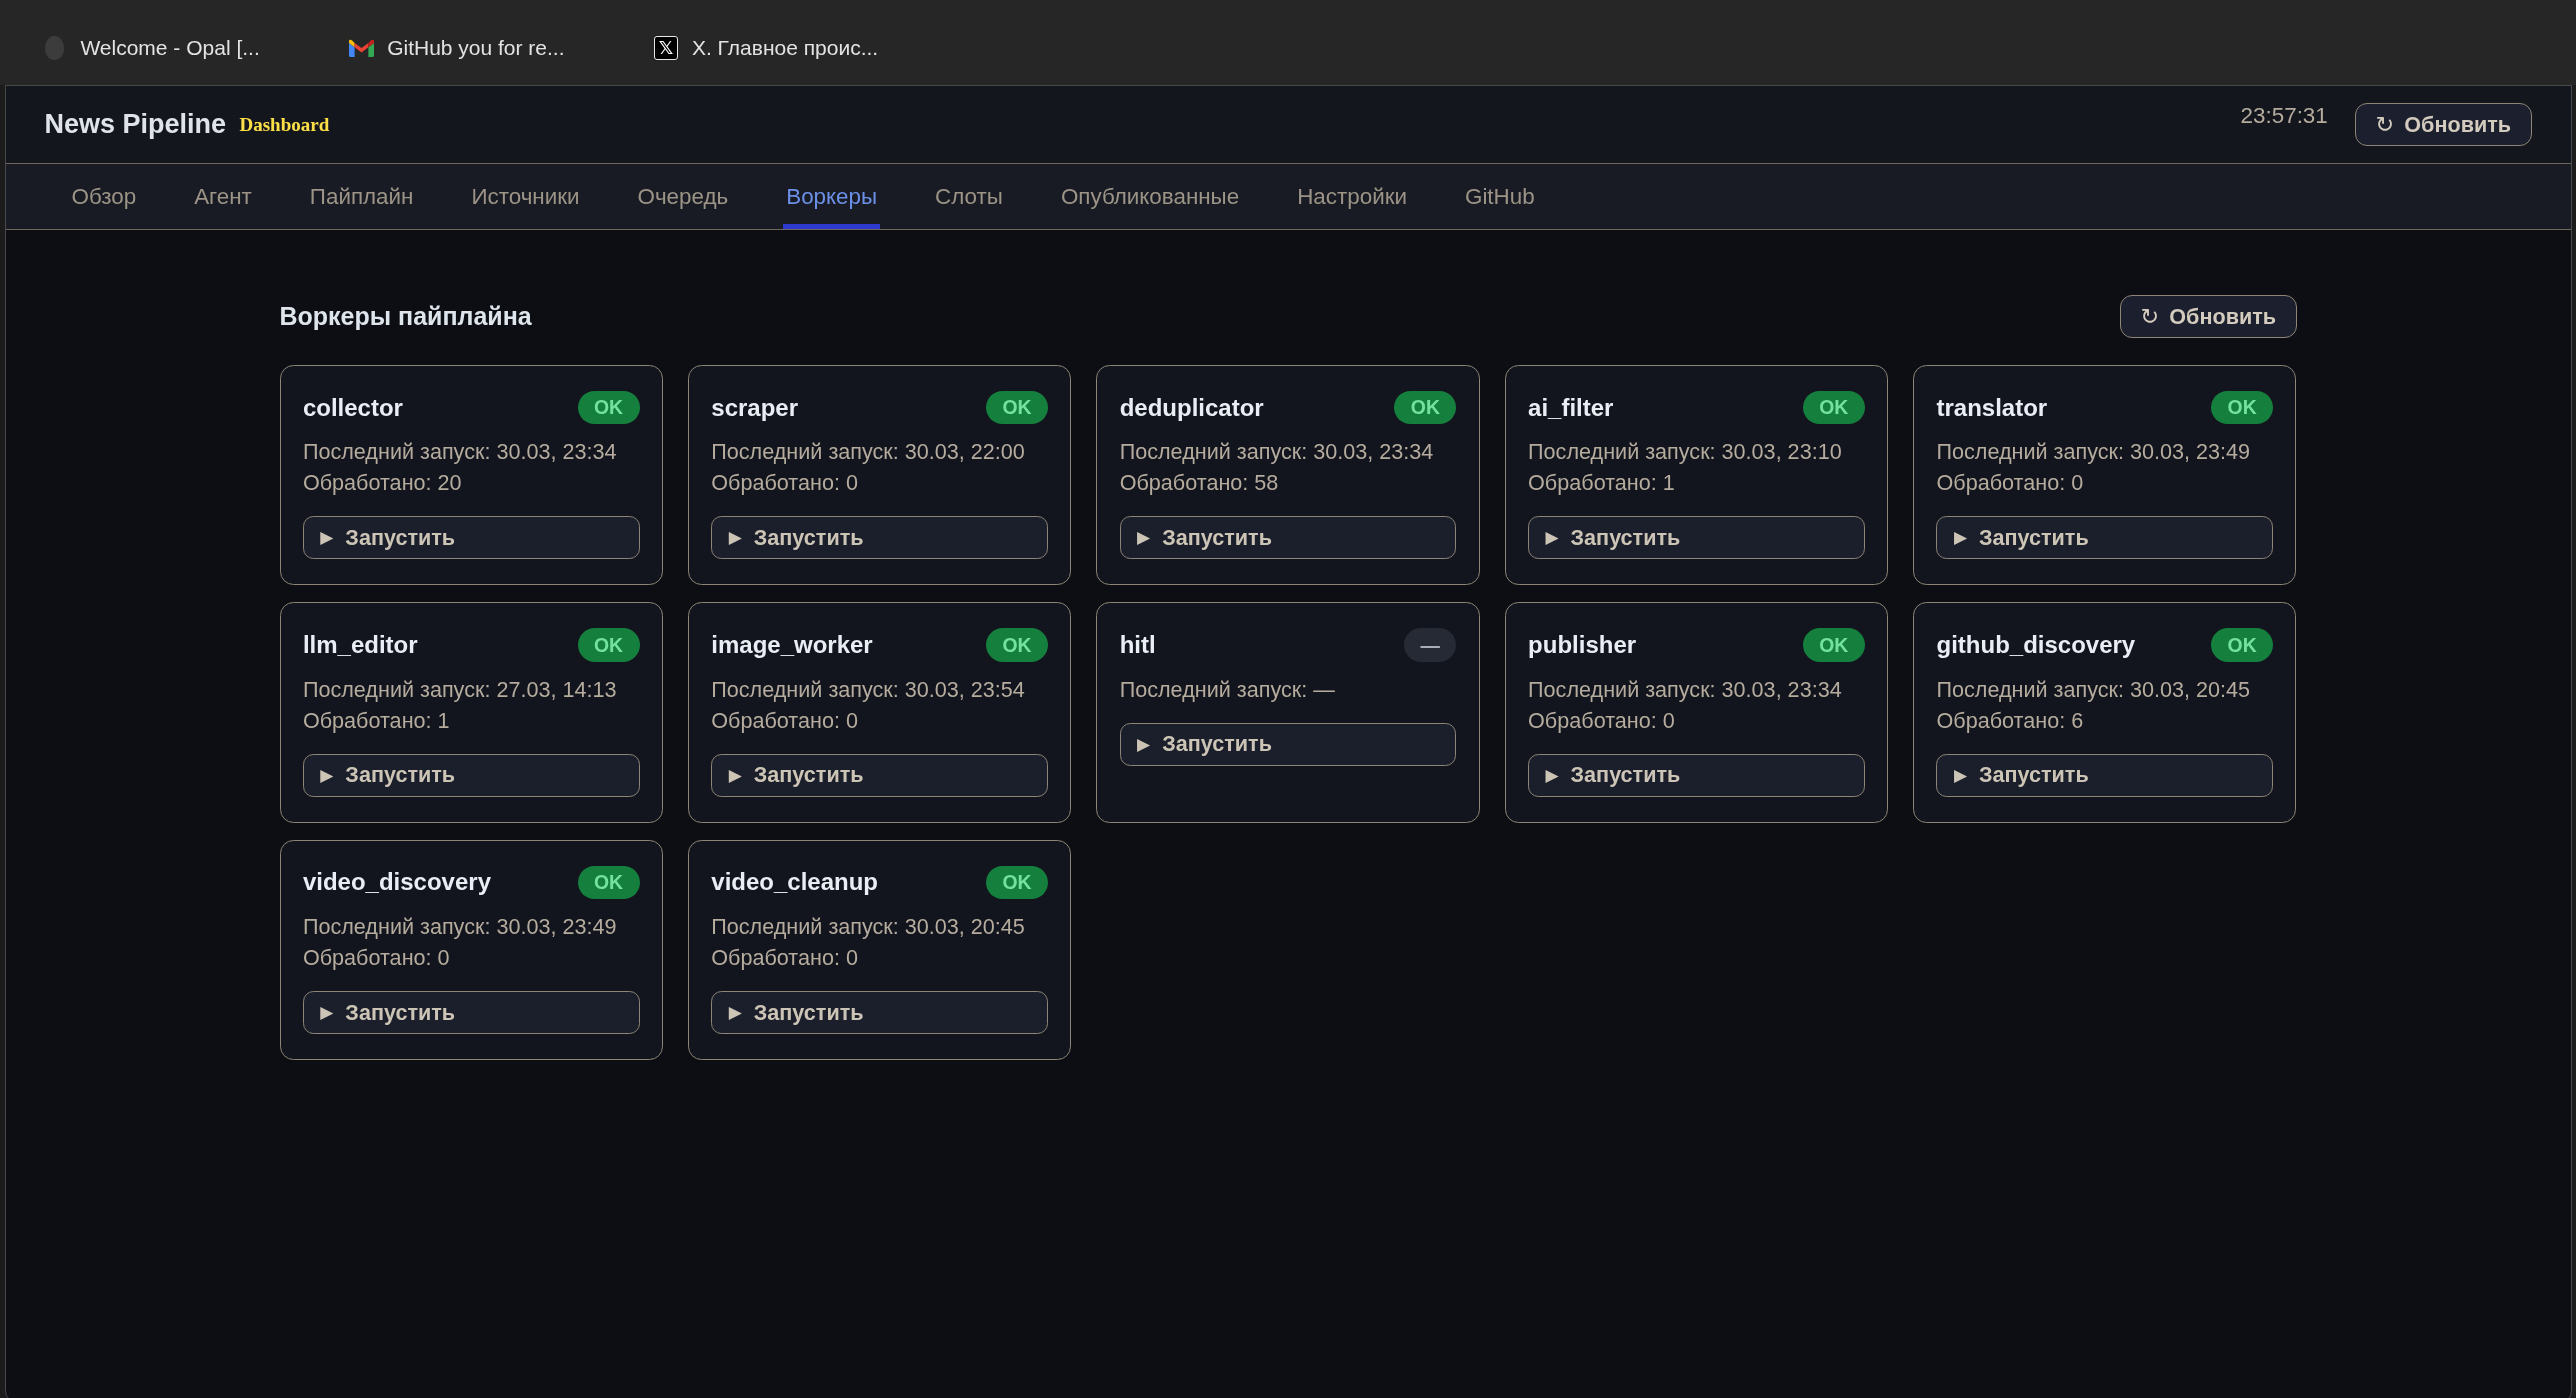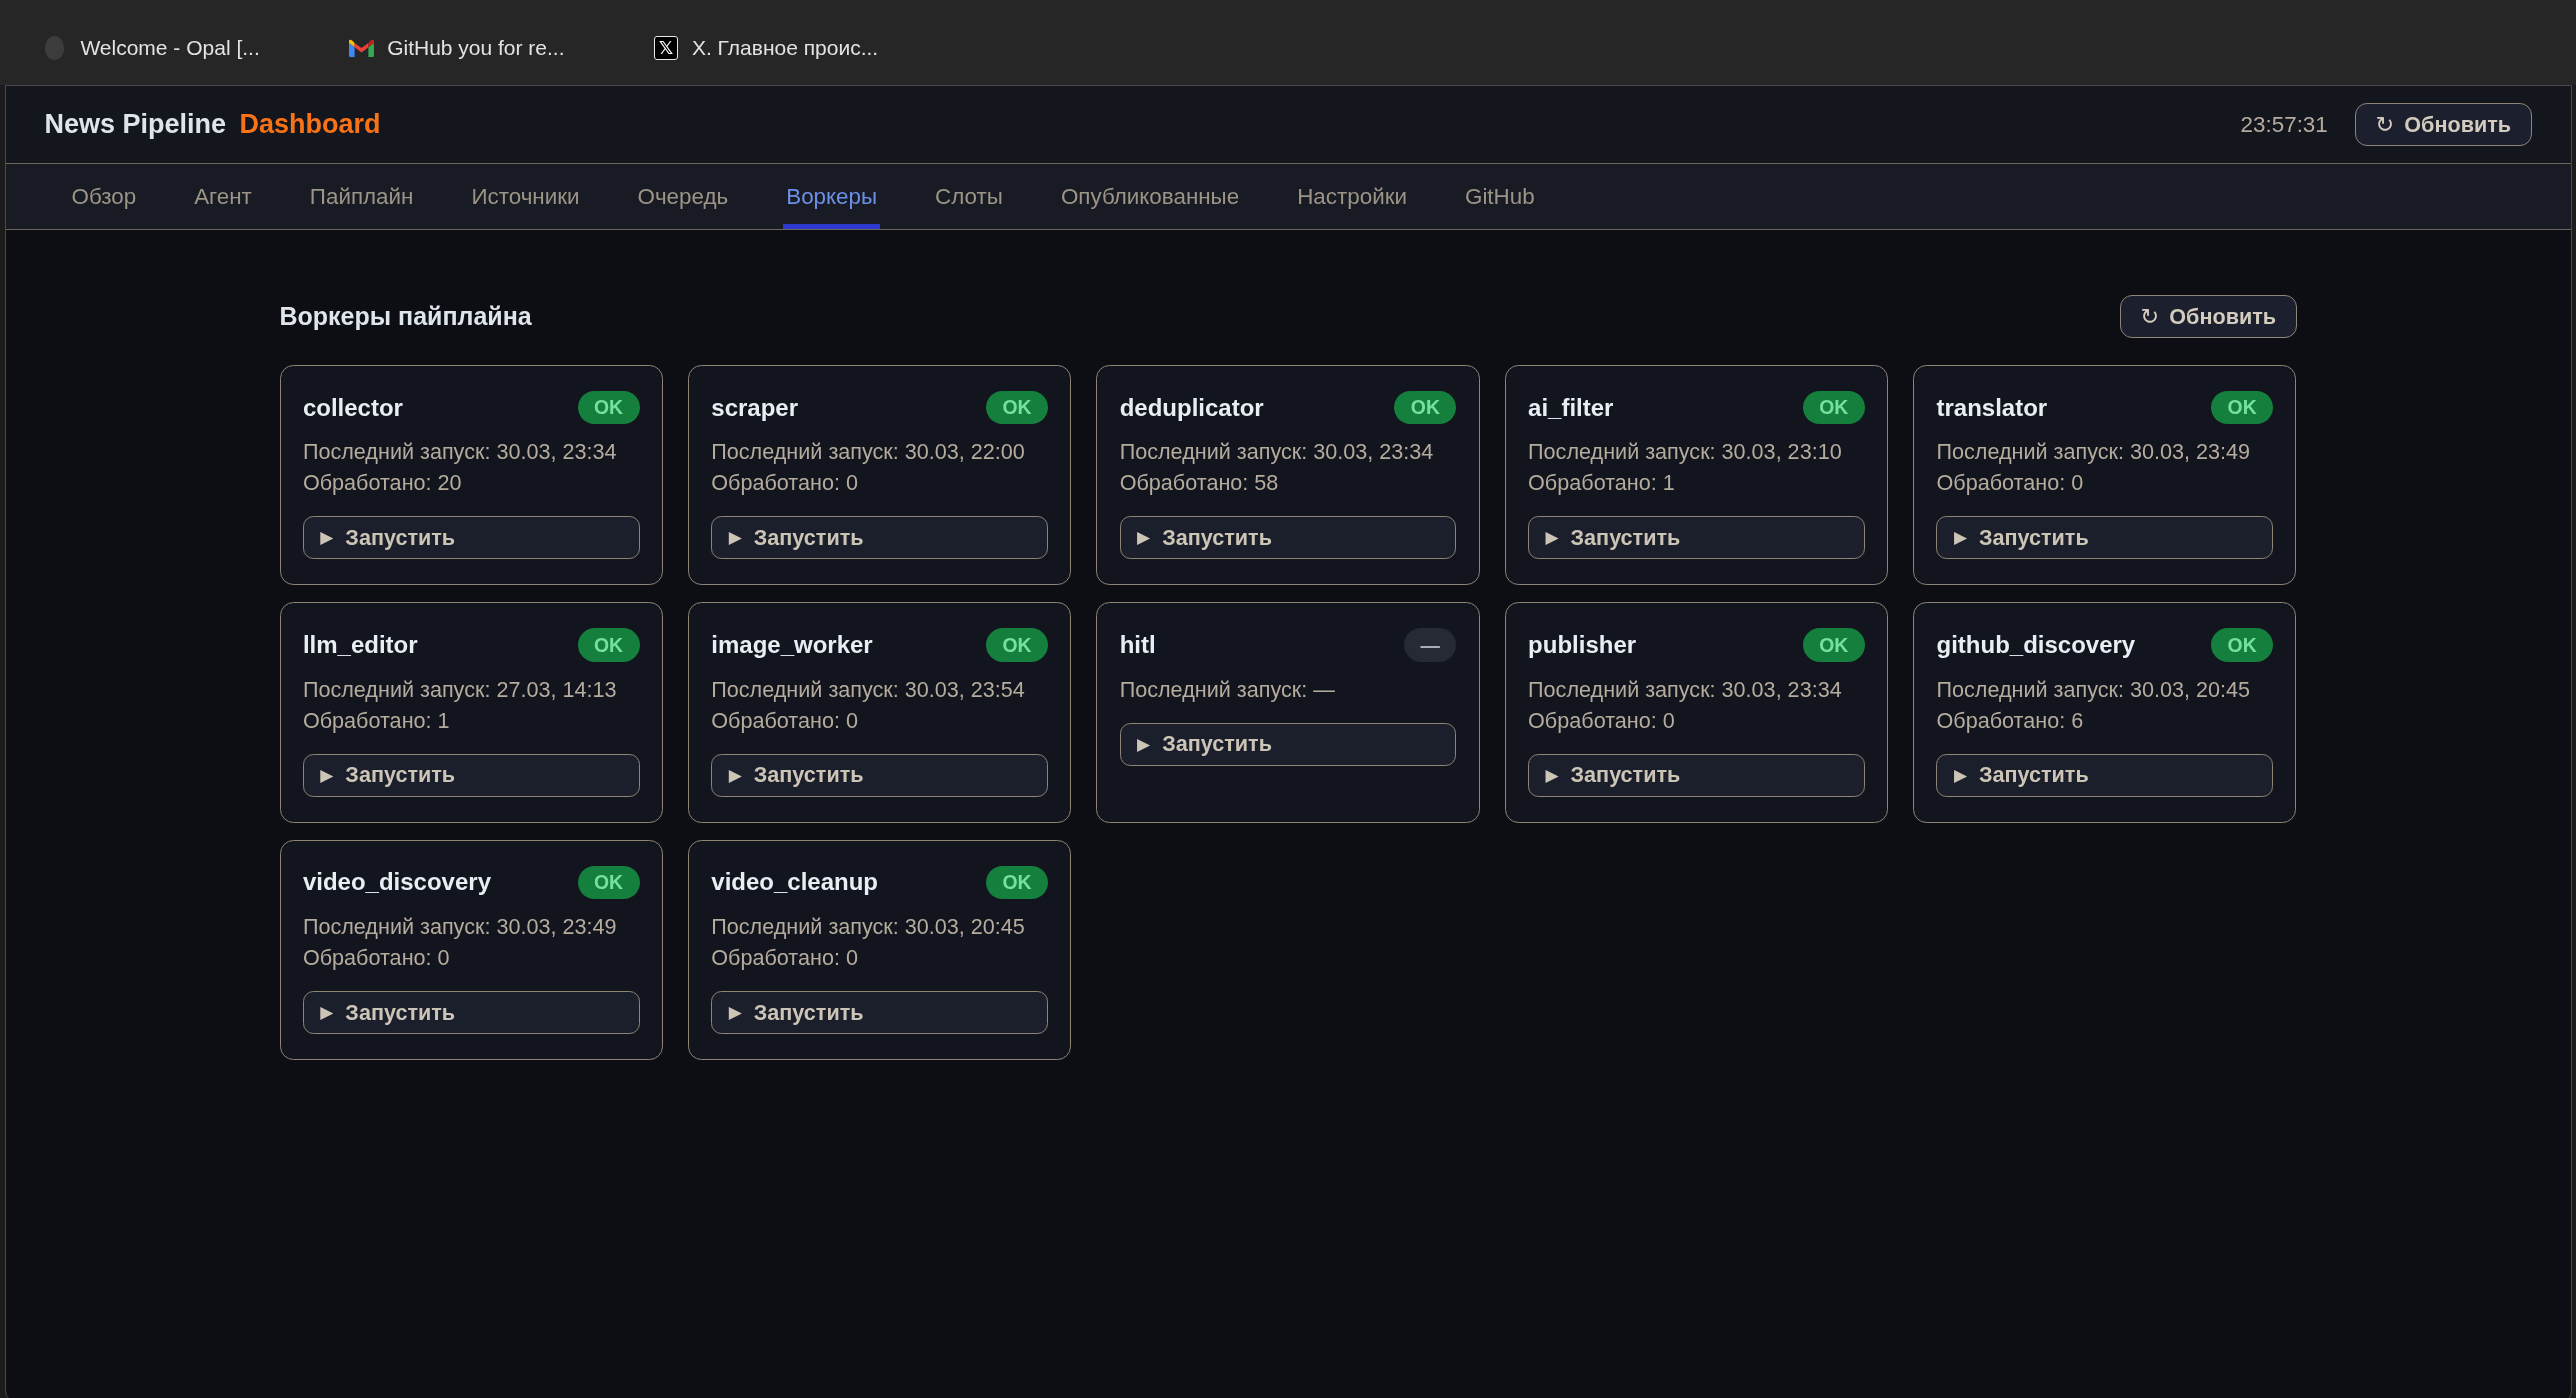--- a/index.html
+++ b/index.html
@@ -38,22 +38,22 @@
   }
 
   
   .app-header {
     height: 78px; background: #14161e;
     border-bottom: 1.5px solid #6e675b;
     display: flex; align-items: center;
     padding: 11px 39px;
   }
   .app-title { font-size: 27px; font-weight: 700; color: #dfe4eb; }
-  .app-subtitle { font-size: 27px; font-weight: 700; color: #f97316; margin-left: 13.4px; }
-  .header-right { margin-left: auto; display: flex; align-items: center; gap: 27px; }
+  .app-subtitle { font-size: 19px; font-weight: 700; color: #fde047; margin-left: 13.4px; font-family: Liberation Serif, serif; }
+  .header-right { margin-left: auto; display: flex; align-items: flex-start; gap: 27px; }
   .clock { font-size: 22.4px; color: #b5ac9e; }
 
   .btn {
     display: flex; align-items: center; gap: 10.4px;
     background: #1c1f2d;
     border: 1.5px solid #8d8575;
     border-radius: 12px;
     color: #d3ccbe;
     font-size: 21.6px; font-weight: 700;
     padding: 0 19.4px; height: 43px;

